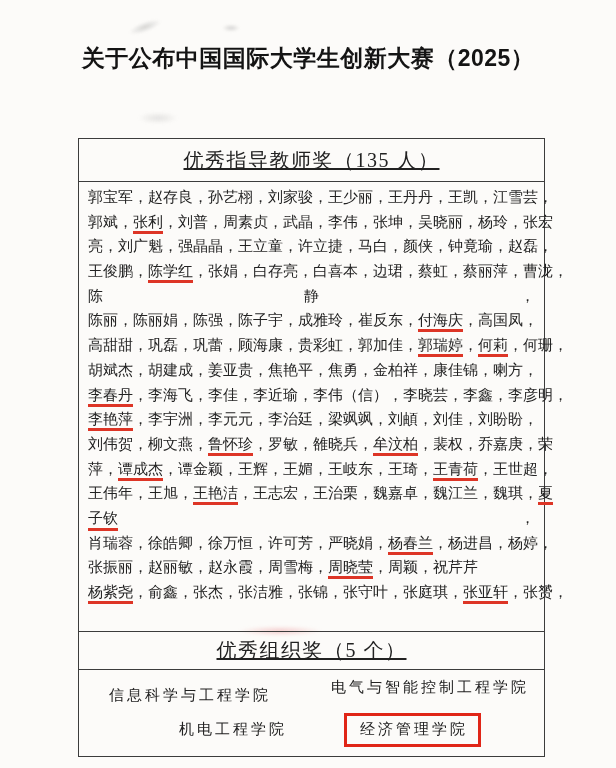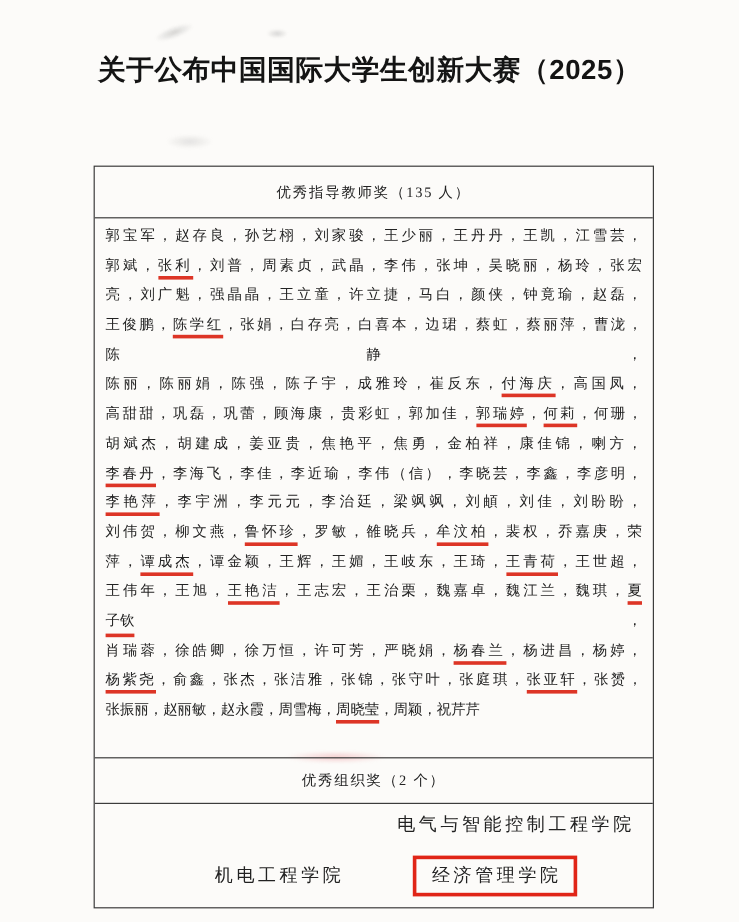--- a/index.html
+++ b/index.html
@@ -37,33 +37,33 @@
     flex-direction:column;
     background:transparent;
   }
   .section-header{
     height:43px;
     box-sizing:border-box;
     border-bottom:1.5px solid var(--line);
     display:flex;
     align-items:center;
     justify-content:center;
-    font-size:12px;
+    font-size:20px;
     letter-spacing:1.5px;
     color:#222;
+    text-decoration:underline;
   }
   .section-header.org{height:38px;}
   .names{
     box-sizing:border-box;
     height:450px;
     padding:3px 9px 0 9px;
     border-bottom:1.5px solid var(--line);
-    font-size:12px;
+    font-size:15px;
     color:#232323;
-    font-family:Liberation Mono, monospace;
   }
   .nline{
     height:24.7px;
     line-height:24.7px;
     text-align:justify;
     text-align-last:justify;
     white-space:nowrap;
   }
   .nline.last{text-align-last:left;}
   .nline.spread{
@@ -126,22 +126,23 @@
       <div class="nline"><span class="u">李春丹</span><span>，李海飞，李佳，李近瑜，李伟（信），李晓芸，李鑫，李彦明，</span></div>
       <div class="nline"><span class="u">李艳萍</span><span>，李宇洲，李元元，李治廷，梁飒飒，刘頔，刘佳，刘盼盼，</span></div>
       <div class="nline"><span>刘伟贺，柳文燕，</span><span class="u">鲁怀珍</span><span>，罗敏，雒晓兵，</span><span class="u">牟汶柏</span><span>，裴权，乔嘉庚，荣</span></div>
       <div class="nline"><span>萍，</span><span class="u">谭成杰</span><span>，谭金颖，王辉，王媚，王岐东，王琦，</span><span class="u">王青荷</span><span>，王世超，</span></div>
       <div class="nline"><span>王伟年，王旭，</span><span class="u">王艳洁</span><span>，王志宏，王治栗，魏嘉卓，魏江兰，魏琪，</span><span class="u">夏</span></div>
       <div class="nline spread">
         <span class="u">子钦</span>
         <span>，</span>
       </div>
       <div class="nline"><span>肖瑞蓉，徐皓卿，徐万恒，许可芳，严晓娟，</span><span class="u">杨春兰</span><span>，杨进昌，杨婷，</span></div>
+      <div class="nline last"><span>张振丽，赵丽敏，赵永霞，周雪梅，</span><span class="u">周晓莹</span><span>，周颖，祝芹芹</span></div>
       <div class="nline"><span class="u">杨紫尧</span><span>，俞鑫，张杰，张洁雅，张锦，张守叶，张庭琪，</span><span class="u">张亚轩</span><span>，张赟，</span></div>
-      <div class="nline last"><span>张振丽，赵丽敏，赵永霞，周雪梅，</span><span class="u">周晓莹</span><span>，周颖，祝芹芹</span></div>
     </div>
-  <div class="section-header org">优秀组织奖（2 个）</div>
+  <div class="section-header org">优秀组织奖（5 个）</div>
   <div class="colleges">
+      <span class="college" style="left: 30px; top: 16px;">信息科学与工程学院</span>
       <span class="college" style="left: 252px; top: 8px; text-align: center;">电气与智能控制工程学院</span>
       <span class="college" style="left: 100px; top: 50px;">机电工程学院</span>
       <span class="college boxed" style="left: 265px; top: 43px; font-family: Liberation Mono, monospace;">经济管理学院</span>
     </div>
 </div>
 
 </body></html>

